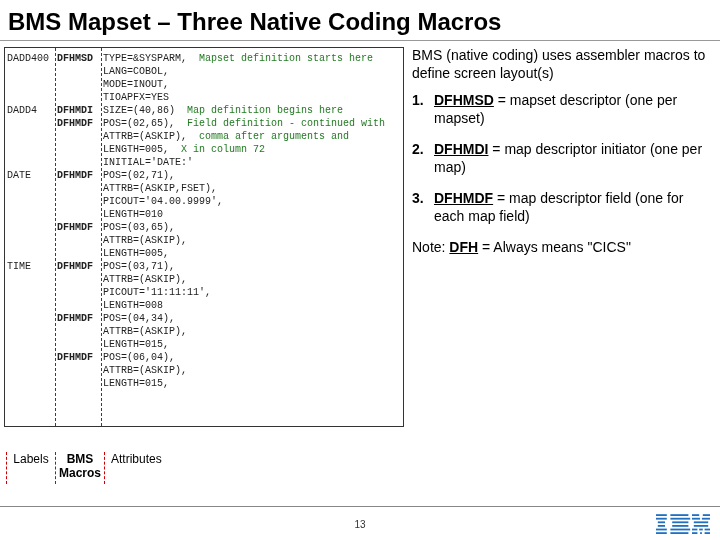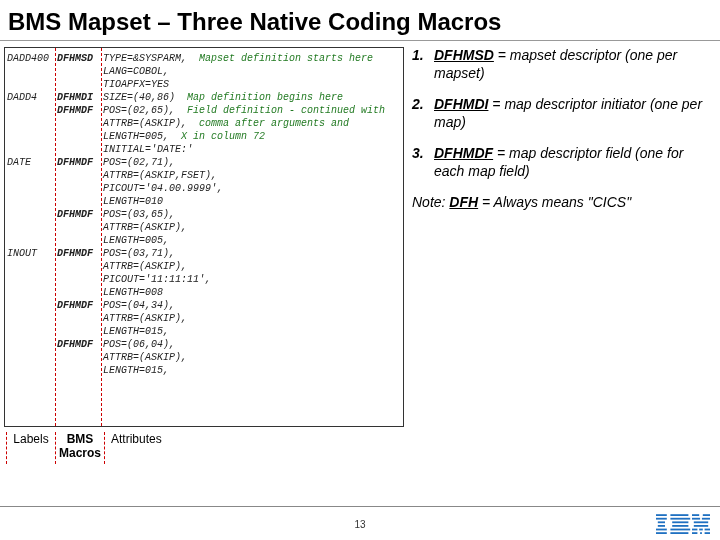--- a/index.html
+++ b/index.html
@@ -9,21 +9,21 @@
     background: #fff;
     position: relative;
     overflow: hidden;
   }
   .title {
     font-size: 24px; font-weight: bold;
     padding: 8px 14px 4px 8px;
     border-bottom: 1px solid #999;
     color: #000;
   }
-  .main { display: flex; font-style: italic; }
+  .main { display: flex; }
   .codeframe {
     border: 1px solid #333;
     width: 400px; height: 380px;
     margin: 6px 0 0 4px;
     position: relative;
     font-family: "Courier New", monospace;
     font-size: 10px;
     color: #222;
     background: #fff;
     padding: 4px 2px;
@@ -44,21 +44,21 @@
     font-size: 14px;
     line-height: 1.25;
   }
   .intro { margin-bottom: 10px; }
   .numitem { margin-bottom: 14px; padding-left: 22px; position: relative; }
   .numitem .num { position: absolute; left: 0; font-weight: bold; }
   .kw { font-weight: bold; text-decoration: underline; color: #000; }
   .note { margin-top: 8px; font-size: 14px; }
   .labels-row {
     position: absolute;
-    left: 4px; top: 432px;
+    left: 4px; top: 452px;
     font-size: 12px;
     display: flex; align-items: flex-start;
   }
   .labels-row .seg { text-align: center; }
   .labels-row .dash {
     border-left: 1.5px dashed #c00; height: 32px; margin: 0 2px;
   }
   .footer {
     position: absolute;
     left: 0; right: 0; bottom: 8px;
@@ -84,47 +84,49 @@
 <div class="title">BMS Mapset – Three Native Coding Macros</div>
 
 <div class="main">
 
   <div class="codeframe">
     <div class="dash-red" style="left:50px"></div>
     <div class="dash-red" style="left:96px"></div>
     <div id="code-lines">
         <div class="code-line"><span class="col-label">DADD400</span><span class="col-macro">DFHMSD</span><span class="col-args">TYPE=&amp;SYSPARM,</span><span class="comment">  Mapset definition starts here</span></div>
         <div class="code-line"><span class="col-label"></span><span class="col-macro"></span><span class="col-args">LANG=COBOL,</span></div>
+        <div class="code-line"><span class="col-label"></span><span class="col-macro"></span><span class="col-args">MODE=INOUT,</span></div>
         <div class="code-line"><span class="col-label"></span><span class="col-macro"></span><span class="col-args">TIOAPFX=YES</span></div>
         <div class="code-line"><span class="col-label">DADD4</span><span class="col-macro">DFHMDI</span><span class="col-args">SIZE=(40,86)</span><span class="comment">  Map definition begins here</span></div>
         <div class="code-line"><span class="col-label"></span><span class="col-macro">DFHMDF</span><span class="col-args">POS=(02,65),</span><span class="comment">  Field definition - continued with</span></div>
         <div class="code-line"><span class="col-label"></span><span class="col-macro"></span><span class="col-args">ATTRB=(ASKIP),</span><span class="comment">  comma after arguments and</span></div>
         <div class="code-line"><span class="col-label"></span><span class="col-macro"></span><span class="col-args">LENGTH=005,</span><span class="comment">  X in column 72</span></div>
         <div class="code-line"><span class="col-label"></span><span class="col-macro"></span><span class="col-args">INITIAL='DATE:'</span></div>
         <div class="code-line"><span class="col-label">DATE</span><span class="col-macro">DFHMDF</span><span class="col-args">POS=(02,71),</span></div>
         <div class="code-line"><span class="col-label"></span><span class="col-macro"></span><span class="col-args">ATTRB=(ASKIP,FSET),</span></div>
         <div class="code-line"><span class="col-label"></span><span class="col-macro"></span><span class="col-args">PICOUT='04.00.9999',</span></div>
         <div class="code-line"><span class="col-label"></span><span class="col-macro"></span><span class="col-args">LENGTH=010</span></div>
         <div class="code-line"><span class="col-label"></span><span class="col-macro">DFHMDF</span><span class="col-args">POS=(03,65),</span></div>
         <div class="code-line"><span class="col-label"></span><span class="col-macro"></span><span class="col-args">ATTRB=(ASKIP),</span></div>
         <div class="code-line"><span class="col-label"></span><span class="col-macro"></span><span class="col-args">LENGTH=005,</span></div>
-        <div class="code-line"><span class="col-label">INOUT</span><span class="col-macro">DFHMDF</span><span class="col-args">POS=(03,71),</span></div>
+        <div class="code-line"><span class="col-label">TIME</span><span class="col-macro">DFHMDF</span><span class="col-args">POS=(03,71),</span></div>
         <div class="code-line"><span class="col-label"></span><span class="col-macro"></span><span class="col-args">ATTRB=(ASKIP),</span></div>
         <div class="code-line"><span class="col-label"></span><span class="col-macro"></span><span class="col-args">PICOUT='11:11:11',</span></div>
         <div class="code-line"><span class="col-label"></span><span class="col-macro"></span><span class="col-args">LENGTH=008</span></div>
         <div class="code-line"><span class="col-label"></span><span class="col-macro">DFHMDF</span><span class="col-args">POS=(04,34),</span></div>
         <div class="code-line"><span class="col-label"></span><span class="col-macro"></span><span class="col-args">ATTRB=(ASKIP),</span></div>
         <div class="code-line"><span class="col-label"></span><span class="col-macro"></span><span class="col-args">LENGTH=015,</span></div>
         <div class="code-line"><span class="col-label"></span><span class="col-macro">DFHMDF</span><span class="col-args">POS=(06,04),</span></div>
         <div class="code-line"><span class="col-label"></span><span class="col-macro"></span><span class="col-args">ATTRB=(ASKIP),</span></div>
         <div class="code-line"><span class="col-label"></span><span class="col-macro"></span><span class="col-args">LENGTH=015,</span></div>
       </div>
   </div>
 
   <div class="rightcol">
+    <div class="intro">BMS (native coding) uses assembler macros to define screen layout(s)</div>
 
     <div class="numitem">
       <span class="num">1.</span>
       <span class="kw">DFHMSD</span><span> = mapset descriptor (one per mapset)</span>
     </div>
     <div class="numitem">
       <span class="num">2.</span>
       <span class="kw">DFHMDI</span><span> = map descriptor initiator (one per map)</span>
     </div>
     <div class="numitem">

